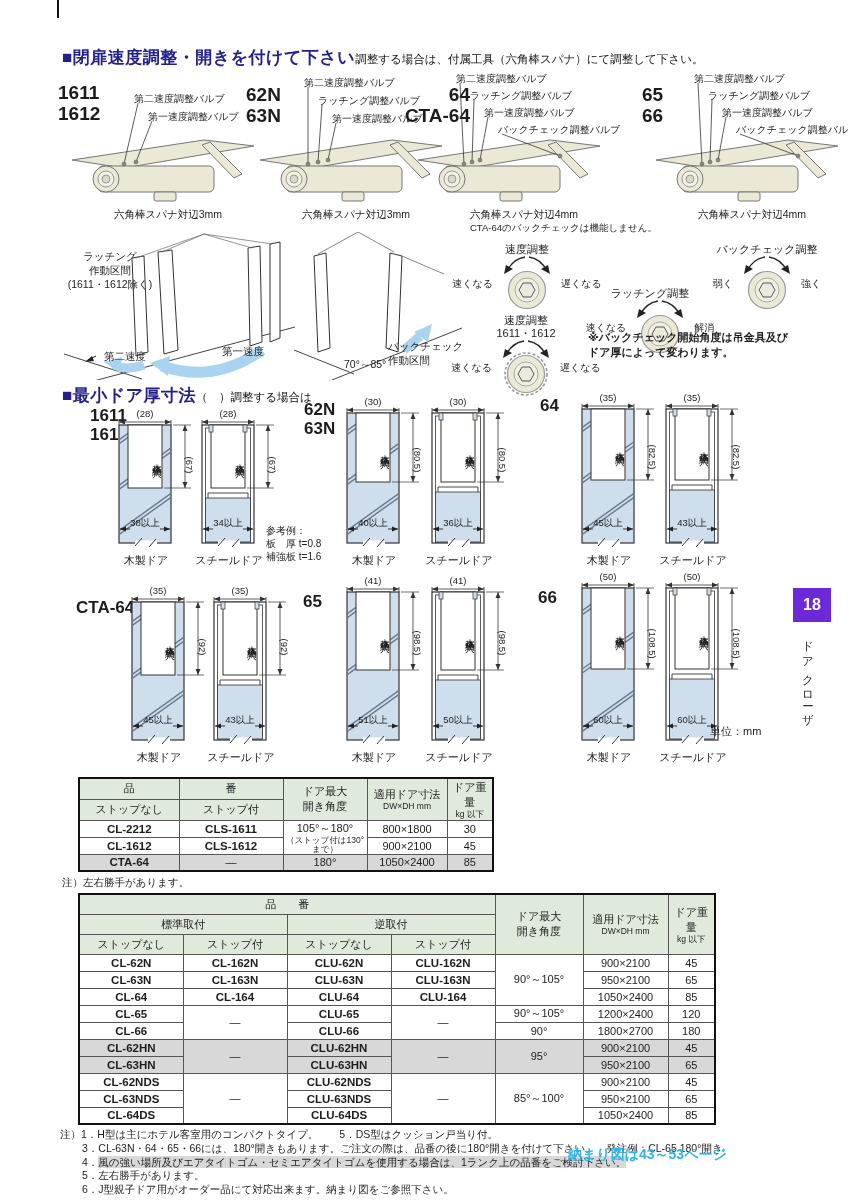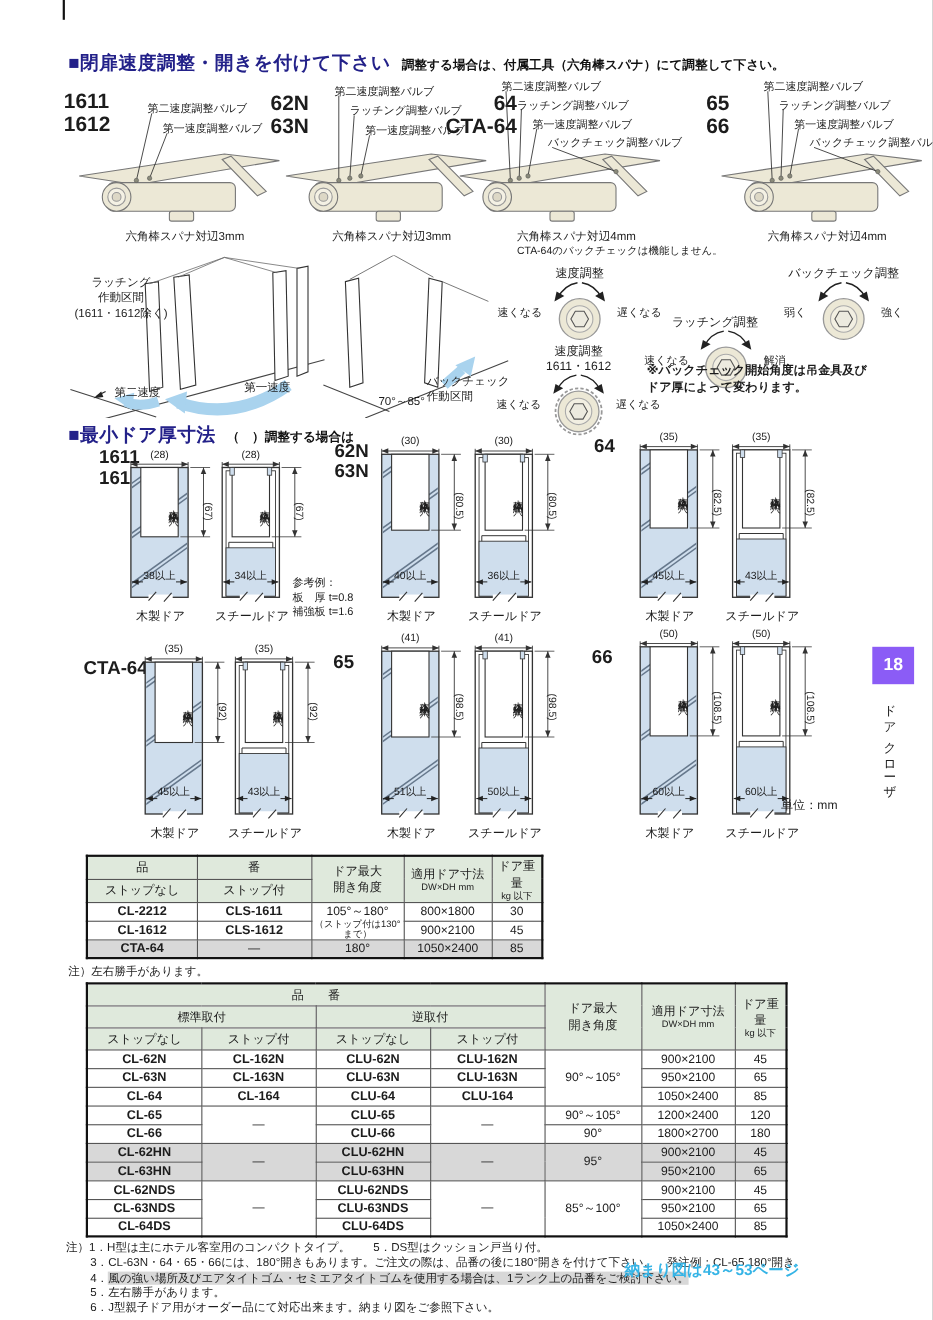--- a/index.html
+++ b/index.html
@@ -2,21 +2,21 @@
 <html><head>
 <meta charset="utf-8">
 <style>
   html,body{margin:0;padding:0;background:#888;}
   .page{position:relative;width:848px;height:1200px;background:#fff;overflow:hidden;
         font-family:"Liberation Sans","DejaVu Sans",sans-serif;color:#1c1c1c;}
   .abs{position:absolute;}
   .pl{white-space:pre-line;}
   .sec-head{white-space:nowrap;}
   .sec-title{font-size:17px;font-weight:bold;color:#232189;letter-spacing:.5px;}
-  .sec-sub{font-size:11.5px;font-weight:bold;color:#111;margin-left:10px;}
+  .sec-sub{font-size:11.5px;font-weight:normal;color:#111;}
   .cg-models{font-size:19px;font-weight:bold;line-height:21px;}
   .cg-label{position:absolute;font-size:10px;white-space:nowrap;}
   .cg-cap{position:absolute;font-size:10.5px;white-space:nowrap;}
   .cg-cap2{position:absolute;font-size:9.5px;white-space:nowrap;}
   .swing-label{font-size:10.5px;}
   .knob{position:absolute;text-align:center;}
   .knob-title{font-size:11px;line-height:13px;}
   .knob-row{display:flex;align-items:center;justify-content:center;gap:2px;}
   .knob-side{font-size:10px;white-space:nowrap;}
   .dfig{position:absolute;width:110px;}
@@ -30,21 +30,21 @@
   .t .model{font-weight:bold;font-size:11.5px;}
   .t tr.gray td{background:#d8d8d8;}
   .t1 thead tr{height:21px;} .t1 tbody tr{height:17px;}
   .t2 thead tr{height:20px;} .t2 tbody tr{height:17px;}
   .sub9{font-size:8.5px;display:block;line-height:9px;}
   .unit10{font-size:9.5px;}
   .note-line{font-size:10.5px;line-height:13.8px;white-space:nowrap;}
   .note-prefix{display:inline-block;}
   .hl{background:#d8d8d8;}
   .pagelink{font-size:14px;font-weight:bold;color:#35b4e6;}
-  .side-tab{background:#8b5cf6;color:#fff;text-align:center;font-weight:bold;font-size:16px;line-height:34px;}
+  .side-tab{background:#6d28d9;color:#fff;text-align:center;font-weight:bold;font-size:16px;line-height:34px;}
   .side-label{writing-mode:vertical-rl;text-orientation:upright;font-size:11.5px;letter-spacing:4px;color:#222;}
   .tablenote{font-size:10.5px;}
   .refnote{font-size:10px;line-height:13px;}
   .knob-note{font-size:11px;line-height:15px;font-weight:bold;}
 </style>
 </head>
 <body>
 
 <div class="page">
 

